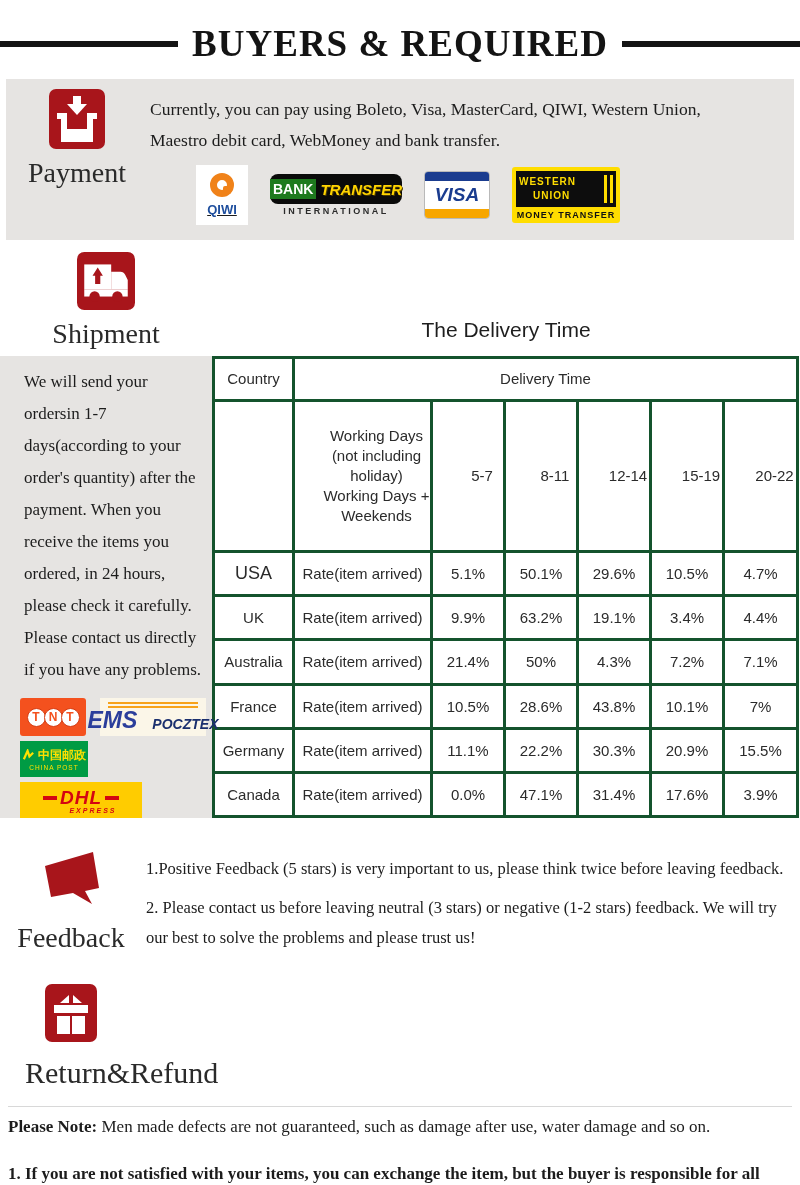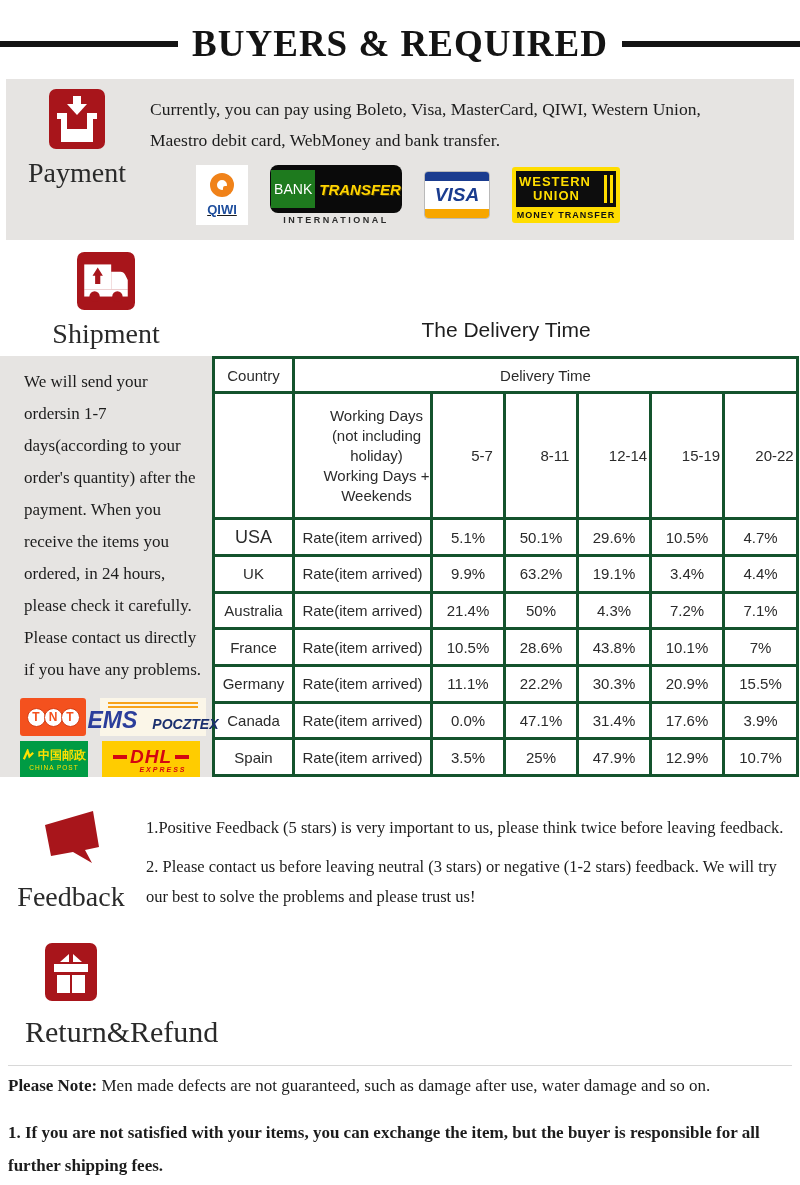--- a/index.html
+++ b/index.html
@@ -24,32 +24,32 @@
   .pay-desc { font-size:17.5px; line-height:31px; margin:5px 38px 8px 2px; }
   .pay-logos { display:flex; align-items:center; gap:22px; margin-left:48px; height:62px; }
 
   .logo-qiwi { width:52px; height:60px; background:#fff; display:flex; flex-direction:column; align-items:center; justify-content:center;text-decoration:underline; }
   .qiwi-ring { width:24px; height:24px; border:7px solid #f08219; border-radius:50%; position:relative; }
   .qiwi-ring::after { content:""; position:absolute; right:-4px; bottom:-4px; width:8px; height:8px; background:#f08219; border-radius:2px; }
   .qiwi-text { color:#1f4f9e; font-weight:bold; font-size:13px; margin-top:5px; font-family:"Liberation Sans",sans-serif; }
 
   .logo-bt { width:132px; text-align:center; }
   .bt-box { background:#0a0a0a; border-radius:8px; padding:5px 6px; display:flex; align-items:center; justify-content:center; gap:4px; }
-  .bt-bank { background:#1e7a1e; color:#fff; font-weight:400; font-size:14px; padding:11px 3px; font-family:"Liberation Sans",sans-serif; }
+  .bt-bank { background:#1e7a1e; color:#fff; font-weight:700; font-size:14px; padding:2px 3px; font-family:"Liberation Sans",sans-serif; }
   .bt-transfer { color:#ffd400; font-weight:800; font-style:italic; font-size:15px; font-family:"Liberation Sans",sans-serif; text-shadow:1px 1px 0 #4a3a00; }
   .bt-intl { font-size:9px; letter-spacing:2.5px; color:#2b2b2b; margin-top:2px; font-weight:bold; font-family:"Liberation Sans",sans-serif; }
 
   .logo-visa { width:66px; height:48px; background:#fff; border:1px solid #b9b9b9; border-radius:4px; display:flex; flex-direction:column; overflow:hidden; }
   .visa-top { height:9px; background:#1a3c8f; }
   .visa-mid { flex:1; display:flex; align-items:center; justify-content:center; color:#1a3c8f; font-weight:800; font-style:italic; font-size:19px; font-family:"Liberation Sans",sans-serif; }
   .visa-bot { height:9px; background:#f7a600; }
 
   .logo-wu { width:108px; height:56px; background:#ffdd00; border-radius:3px; padding:4px 4px 2px; }
   .wu-black { background:#0d0d0d; height:36px; display:flex; align-items:center; padding:2px 3px; }
-  .wu-lines { flex:1; color:#ffdd00; font-weight:800; font-size:13px; line-height:14px; font-family:"Liberation Sans",sans-serif; letter-spacing:1px; }
+  .wu-lines { flex:1; color:#ffdd00; font-weight:800; font-size:10px; line-height:14px; font-family:"Liberation Sans",sans-serif; letter-spacing:1px; }
   .wu-l2 { padding-left:14px; }
   .wu-bars { width:9px; height:28px; border-left:3px solid #ffdd00; border-right:3px solid #ffdd00; }
   .wu-mt { text-align:center; color:#111; font-weight:800; font-size:9px; letter-spacing:1px; margin-top:3px; font-family:"Liberation Sans",sans-serif; }
 
   
   .ship-head { display:flex; align-items:flex-end; margin-top:12px; }
   .ship-side { width:212px; flex:0 0 212px; text-align:center; }
   .delivery-title { flex:1; text-align:center; font-family:"Liberation Sans",sans-serif; font-size:21px; color:#1e1e1e; padding-bottom:8px; }
 
   .ship-body { display:flex; margin-top:6px; }
@@ -64,21 +64,21 @@
   .ems-stripes { position:absolute; top:4px; left:8px; right:8px; height:7px;
     background:repeating-linear-gradient(to bottom,#f7a21a 0 2px,transparent 2px 4px); }
   .ems-main { color:#2b3e9b; font-weight:900; font-style:italic; font-size:23px; line-height:23px; font-family:"Liberation Sans",sans-serif; }
   .ems-sub { color:#1a2f6e; font-weight:800; font-style:italic; font-size:14px; margin-left:15px; font-family:"Liberation Sans",sans-serif; }
 
   .logo-cp { width:68px; height:36px; background:#009b44; display:flex; flex-direction:column; align-items:center; justify-content:center; }
   .cp-row { display:flex; align-items:center; gap:3px; }
   .cp-cn { color:#ffe000; font-weight:800; font-size:12px; }
   .cp-en { color:#ffe000; font-size:6.5px; letter-spacing:1px; font-family:"Liberation Sans",sans-serif; }
 
-  .logo-dhl { width:98px; height:36px; background:#ffcc00; display:flex; flex-direction:column; align-items:center; justify-content:center; }
+  .logo-dhl { width:122px; height:36px; background:#ffcc00; display:flex; flex-direction:column; align-items:center; justify-content:center; }
   .dhl-row { display:flex; align-items:center; gap:3px; }
   .dhl-dash { width:14px; height:4px; background:#d40511; }
   .dhl-main { color:#d40511; font-weight:900; font-style:italic; font-size:19px; letter-spacing:1px; font-family:"Liberation Sans",sans-serif; }
   .dhl-sub { color:#d40511; font-style:italic; font-size:7px; font-weight:bold; letter-spacing:2px; margin-top:-2px; margin-left:24px; font-family:"Liberation Sans",sans-serif; }
 
   table.delivery { border-collapse:collapse; font-family:"Liberation Sans",sans-serif; color:#2b2b2b; background:#fff; table-layout:fixed; }
   table.delivery td, table.delivery th { border:3px solid #14532d; text-align:center; padding:0; font-weight:normal; font-size:15px; }
   tr.h1 td { height:29px; }
   tr.h2 td { height:64px;padding-left:28px; }
   tr.body-row td { height:30px; }
@@ -281,29 +281,20 @@
       </tr>
       <tr class="body-row">
         <td class="country-cell">Canada</td>
         <td>Rate(item arrived)</td>
         <td>0.0%</td>
         <td>47.1%</td>
         <td>31.4%</td>
         <td>17.6%</td>
         <td>3.9%</td>
       </tr>
-      <tr class="body-row">
-        <td class="country-cell">Spain</td>
-        <td>Rate(item arrived)</td>
-        <td>3.5%</td>
-        <td>25%</td>
-        <td>47.9%</td>
-        <td>12.9%</td>
-        <td>10.7%</td>
-      </tr>
     </tbody>
       </table>
   </div>
 </section>
 
 <section class="feedback">
   <div class="side">
     <svg width="72" height="68" viewBox="0 0 72 68">
       <path d="M10 20 L58 6 L64 42 L50 45 L57 58 L38 47 L16 51 Z" fill="#a8151b"></path>
     </svg>

